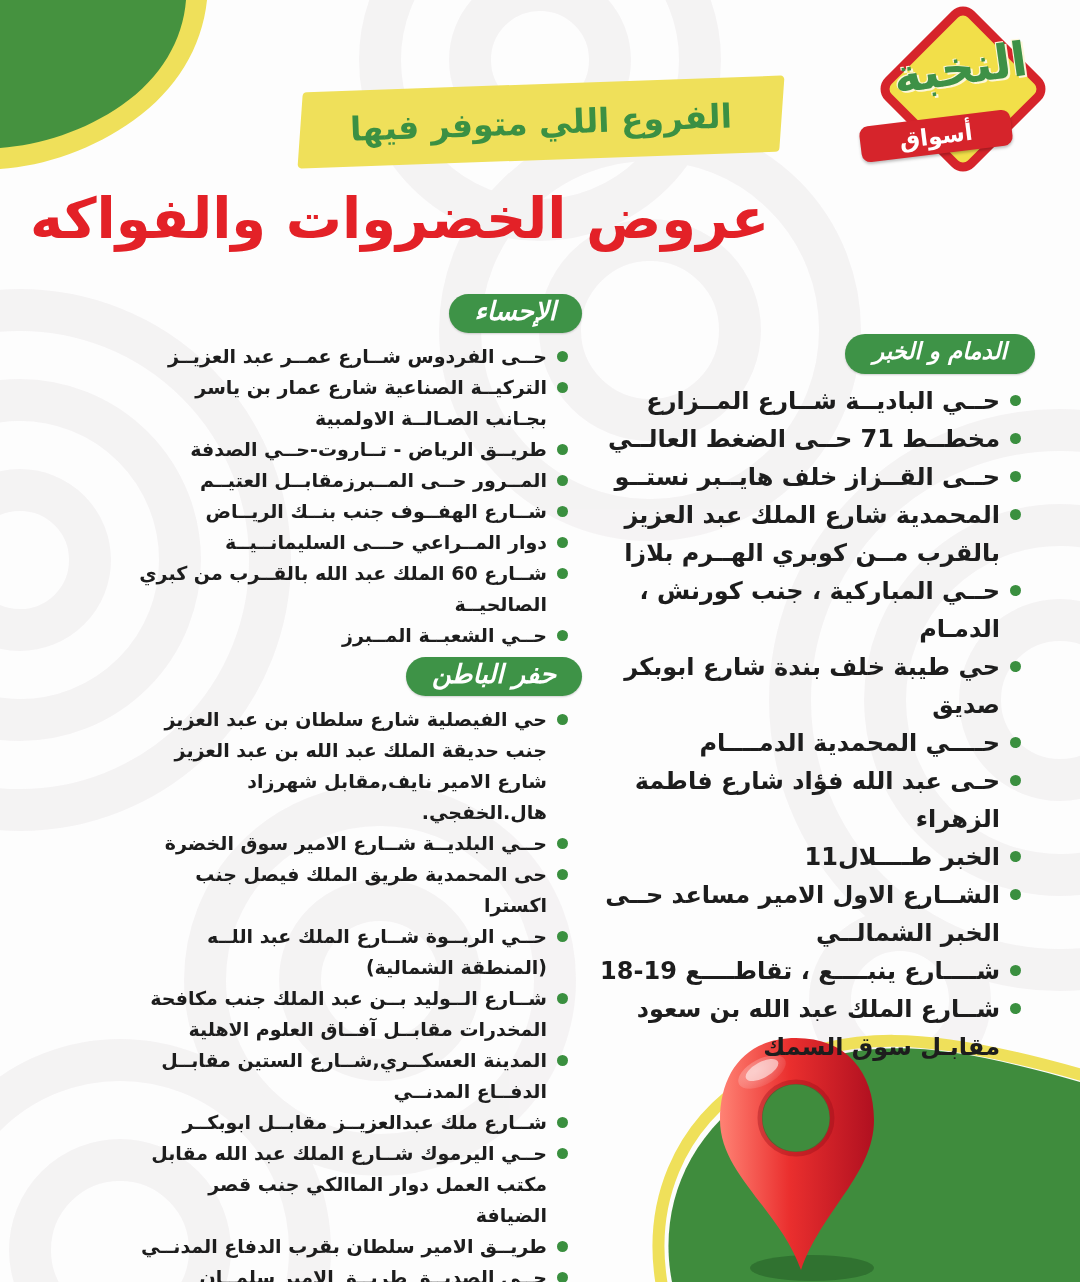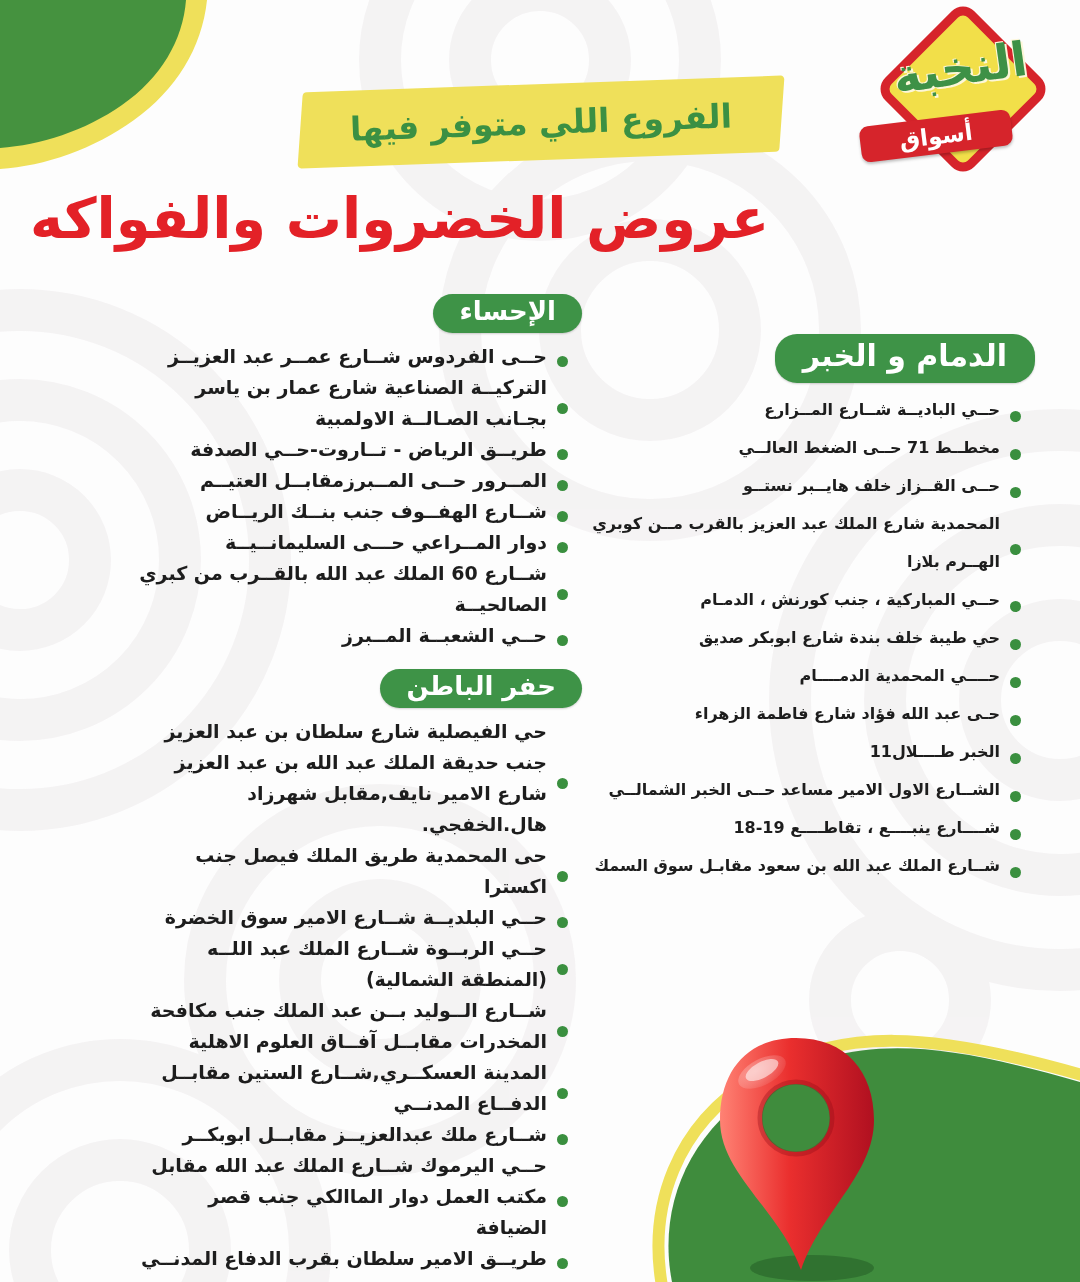--- a/index.html
+++ b/index.html
@@ -63,28 +63,29 @@
   .logo-ribbon span{color:#fff;font-size:23px;font-weight:bold;}
 
   
   .col{position:absolute;text-align:right;z-index:3;}
   .col-left{right:498px;width:450px;top:294px;}
   .col-right{right:45px;width:445px;top:334px;}
   .badge{
     display:inline-block;background:#3e9347;color:#fff;
     border-radius:22px;font-weight:bold;
     box-shadow:0 1px 2px rgba(0,0,0,.18);
+    font-style:italic;
   }
   .col-left .badge{font-size:26px;padding:2px 26px 7px;}
-  .col-right .badge{font-size:30px;padding:4px 28px 10px;}
-  .badge2{margin-top:18px;}
+  .col-right .badge{font-size:23px;padding:4px 28px 10px;}
+  .badge2{margin-top:6px;}
   .col ul{list-style:none;margin:8px 0 0;padding:0 14px 0 0;}
-  .col li{display:flex;align-items:center;gap:10px;font-weight:bold;color:#1d1d1d;}
+  .col li{display:flex;align-items:flex-start;gap:10px;font-weight:bold;color:#1d1d1d;}
   .col-left li{line-height:31px;font-size:19px;}
-  .col-right li{line-height:38px;font-size:16px;}
+  .col-right li{line-height:38px;font-size:24px;}
   .dot{flex:0 0 auto;width:11px;height:11px;border-radius:50%;background:#3a8f3f;}
   .col-left .dot{margin-top:10px;}
   .col-right .dot{margin-top:13px;}
   .item-text{display:block;}
 </style>
 </head>
 <body>
 
 <div class="page">
 
@@ -189,25 +190,25 @@
         </li>
       </ul>
     <div class="badge badge2">حفر الباطن</div>
     <ul>
         <li>
           <span class="dot"></span>
           <span class="item-text">حي الفيصلية شارع سلطان بن عبد العزيز جنب حديقة الملك عبد الله بن عبد العزيز شارع الامير نايف,مقابل شهرزاد هال.الخفجي.</span>
         </li>
         <li>
           <span class="dot"></span>
+          <span class="item-text">حــي البلديــة شــارع الامير سوق الخضرة</span>
+        </li>
+        <li>
+          <span class="dot"></span>
           <span class="item-text">حى المحمدية طريق الملك فيصل جنب اكسترا</span>
-        </li>
-        <li>
-          <span class="dot"></span>
-          <span class="item-text">حــي البلديــة شــارع الامير سوق الخضرة</span>
         </li>
         <li>
           <span class="dot"></span>
           <span class="item-text">حــي الربــوة شــارع الملك عبد اللــه (المنطقة الشمالية)</span>
         </li>
         <li>
           <span class="dot"></span>
           <span class="item-text">شــارع الــوليد بــن عبد الملك جنب مكافحة المخدرات مقابــل آفــاق العلوم الاهلية</span>
         </li>
         <li>

